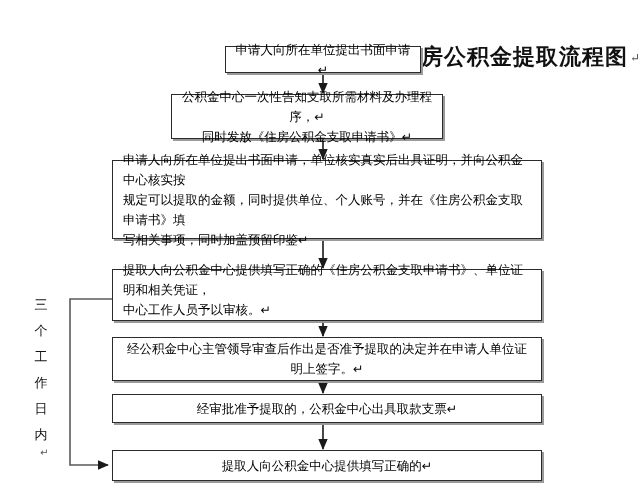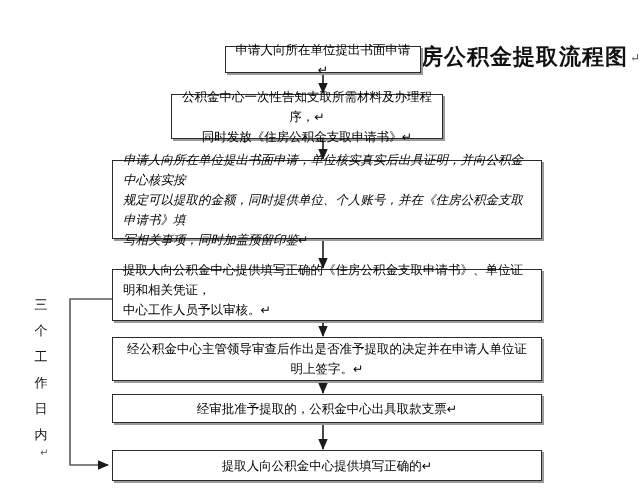--- a/index.html
+++ b/index.html
@@ -66,21 +66,21 @@
     width: 100%;
     padding: 0 8px;
     box-sizing: border-box;
     white-space: pre-line;
   }
   .node.center .node-text { text-align: center; }
   .node.justify .node-text { text-align: left; }
 
   #node-1 { left: 225px; top: 46px;  width: 196px; height: 27px; }
   #node-2 { left: 171px; top: 94px;  width: 272px; height: 45px; }
-  #node-3 { left: 112px; top: 160px; width: 430px; height: 79px; font-style: italic; }
+  #node-3 { left: 112px; top: 160px; width: 430px; height: 79px; }
   #node-4 { left: 112px; top: 269px; width: 430px; height: 52px; align-items: flex-end; }
   #node-5 { left: 112px; top: 337px; width: 430px; height: 44px; }
   #node-6 { left: 112px; top: 394px; width: 430px; height: 29px; justify-content: center; }
   #node-7 { left: 112px; top: 450px; width: 430px; height: 31px; }
 
   #node-3 .node-text,
   #node-4 .node-text { padding: 0 10px; }
 
   
   .side-label {

